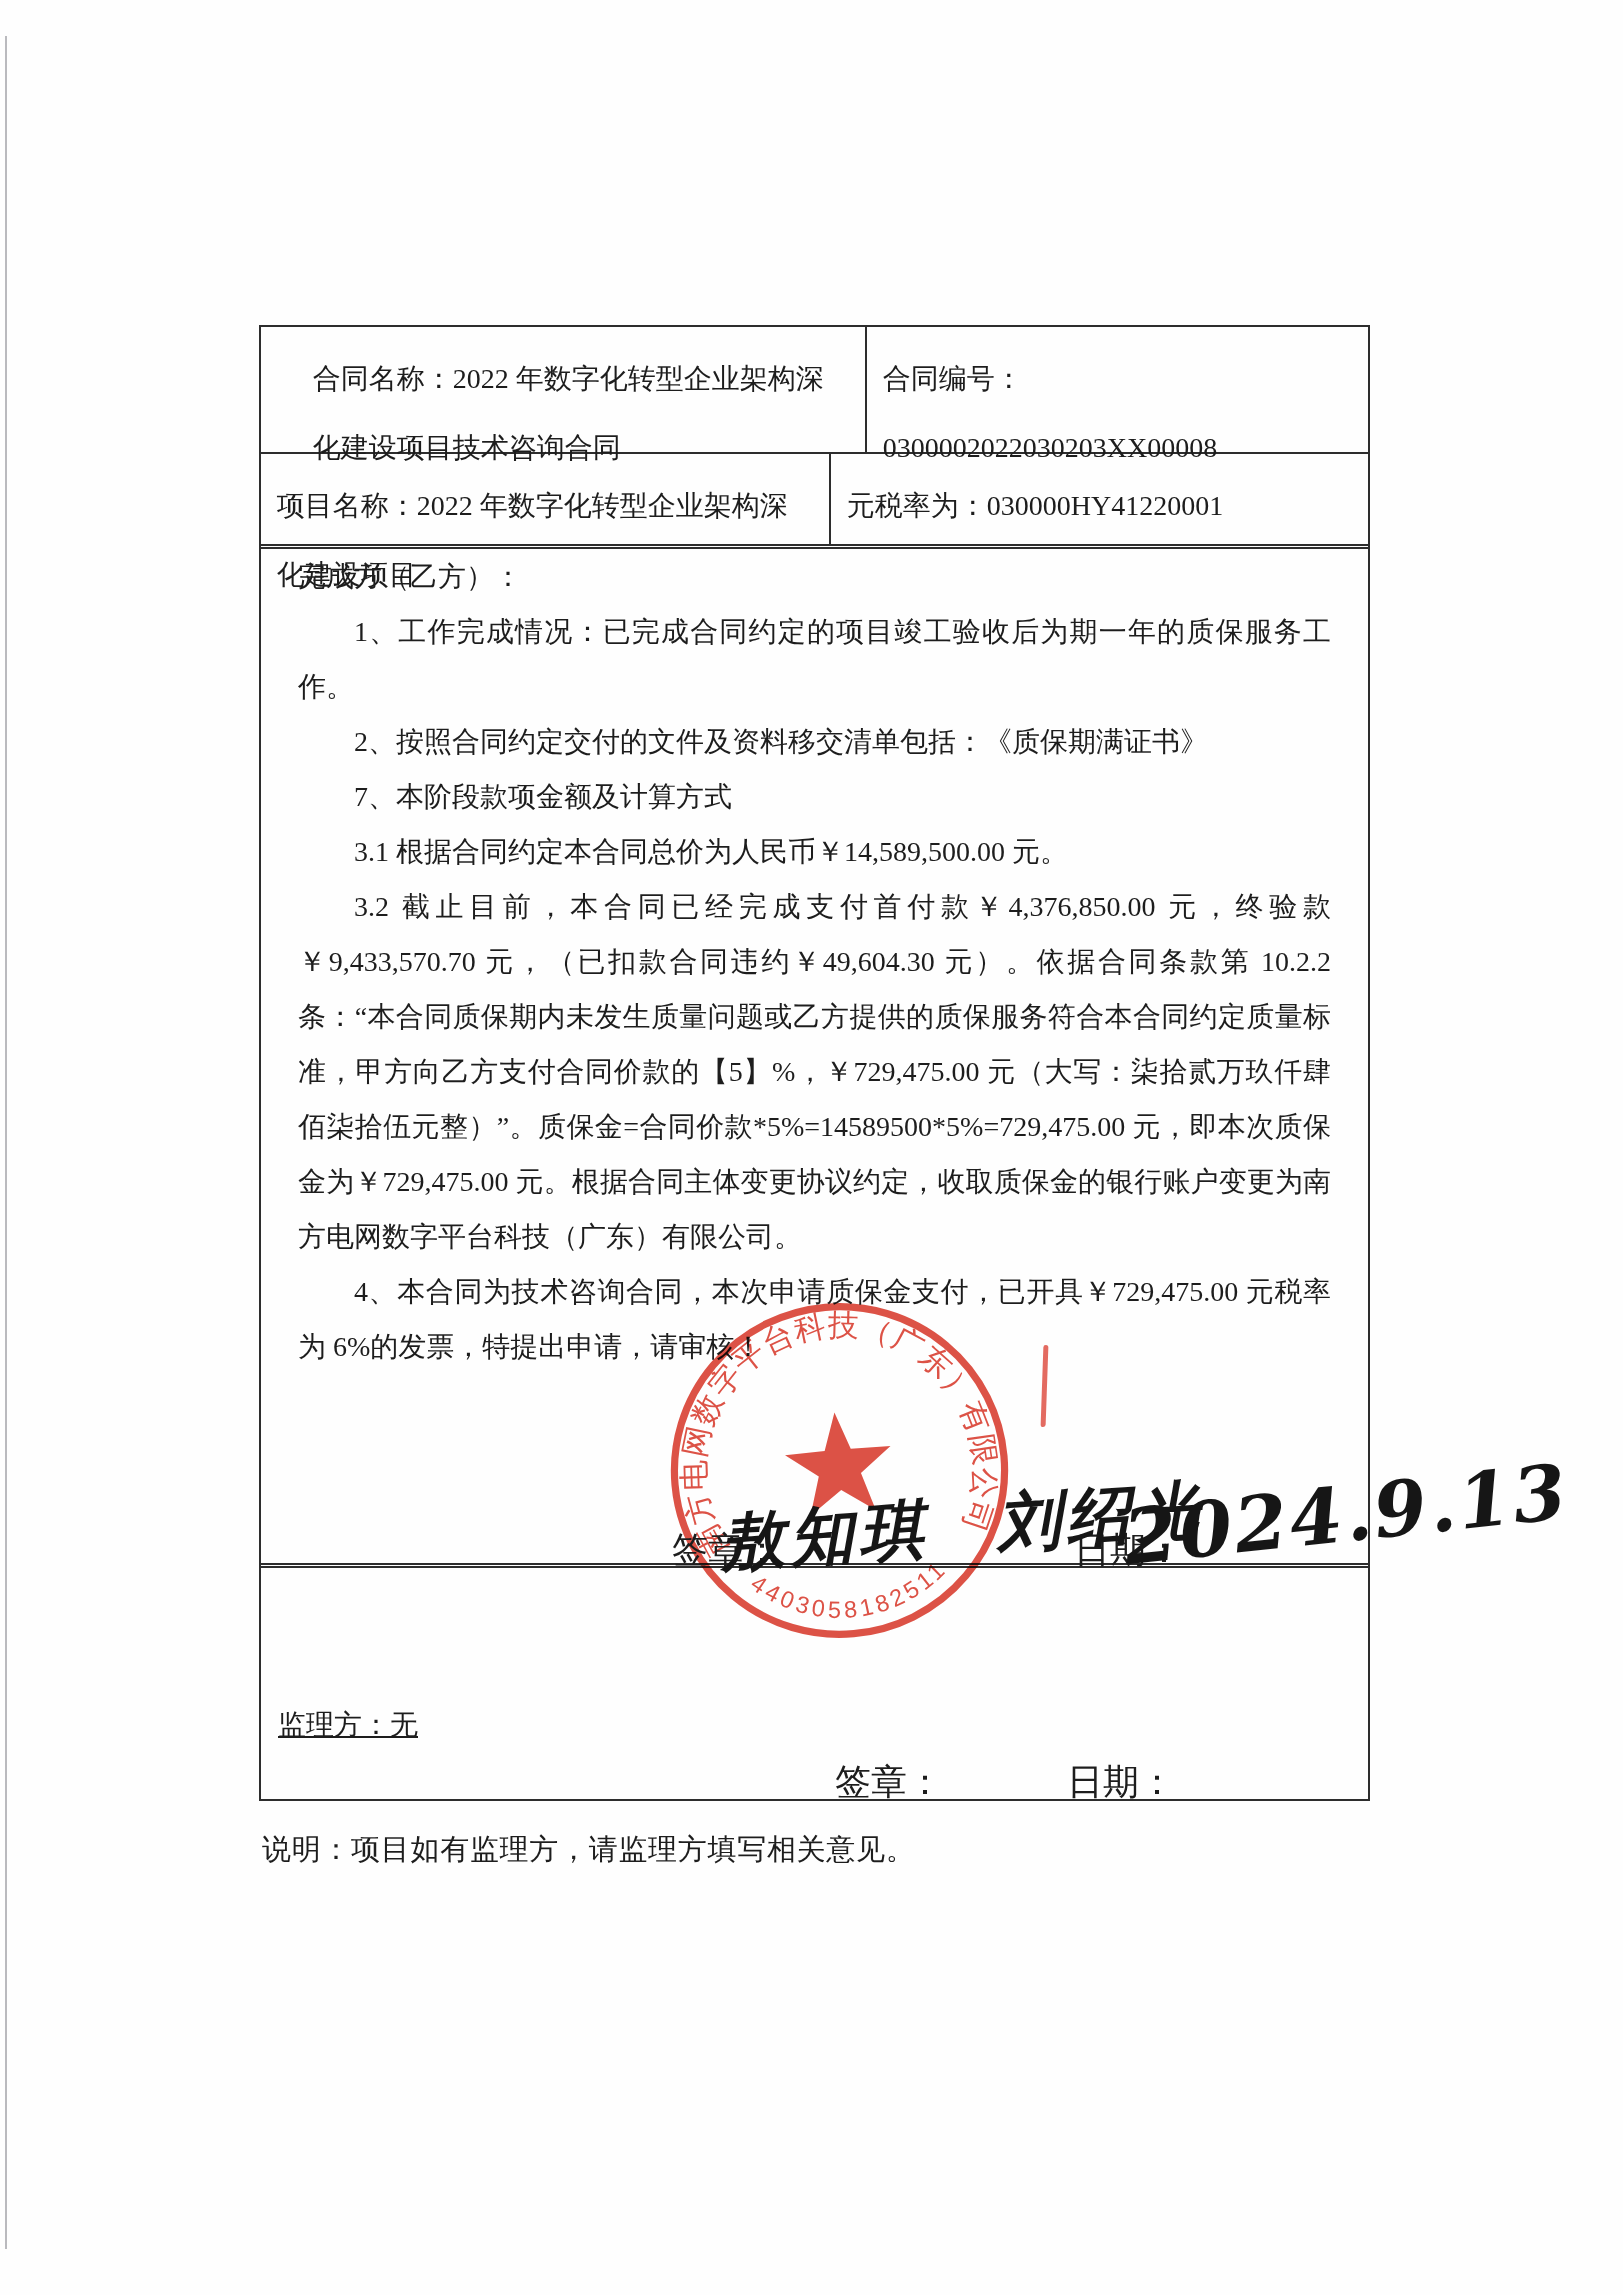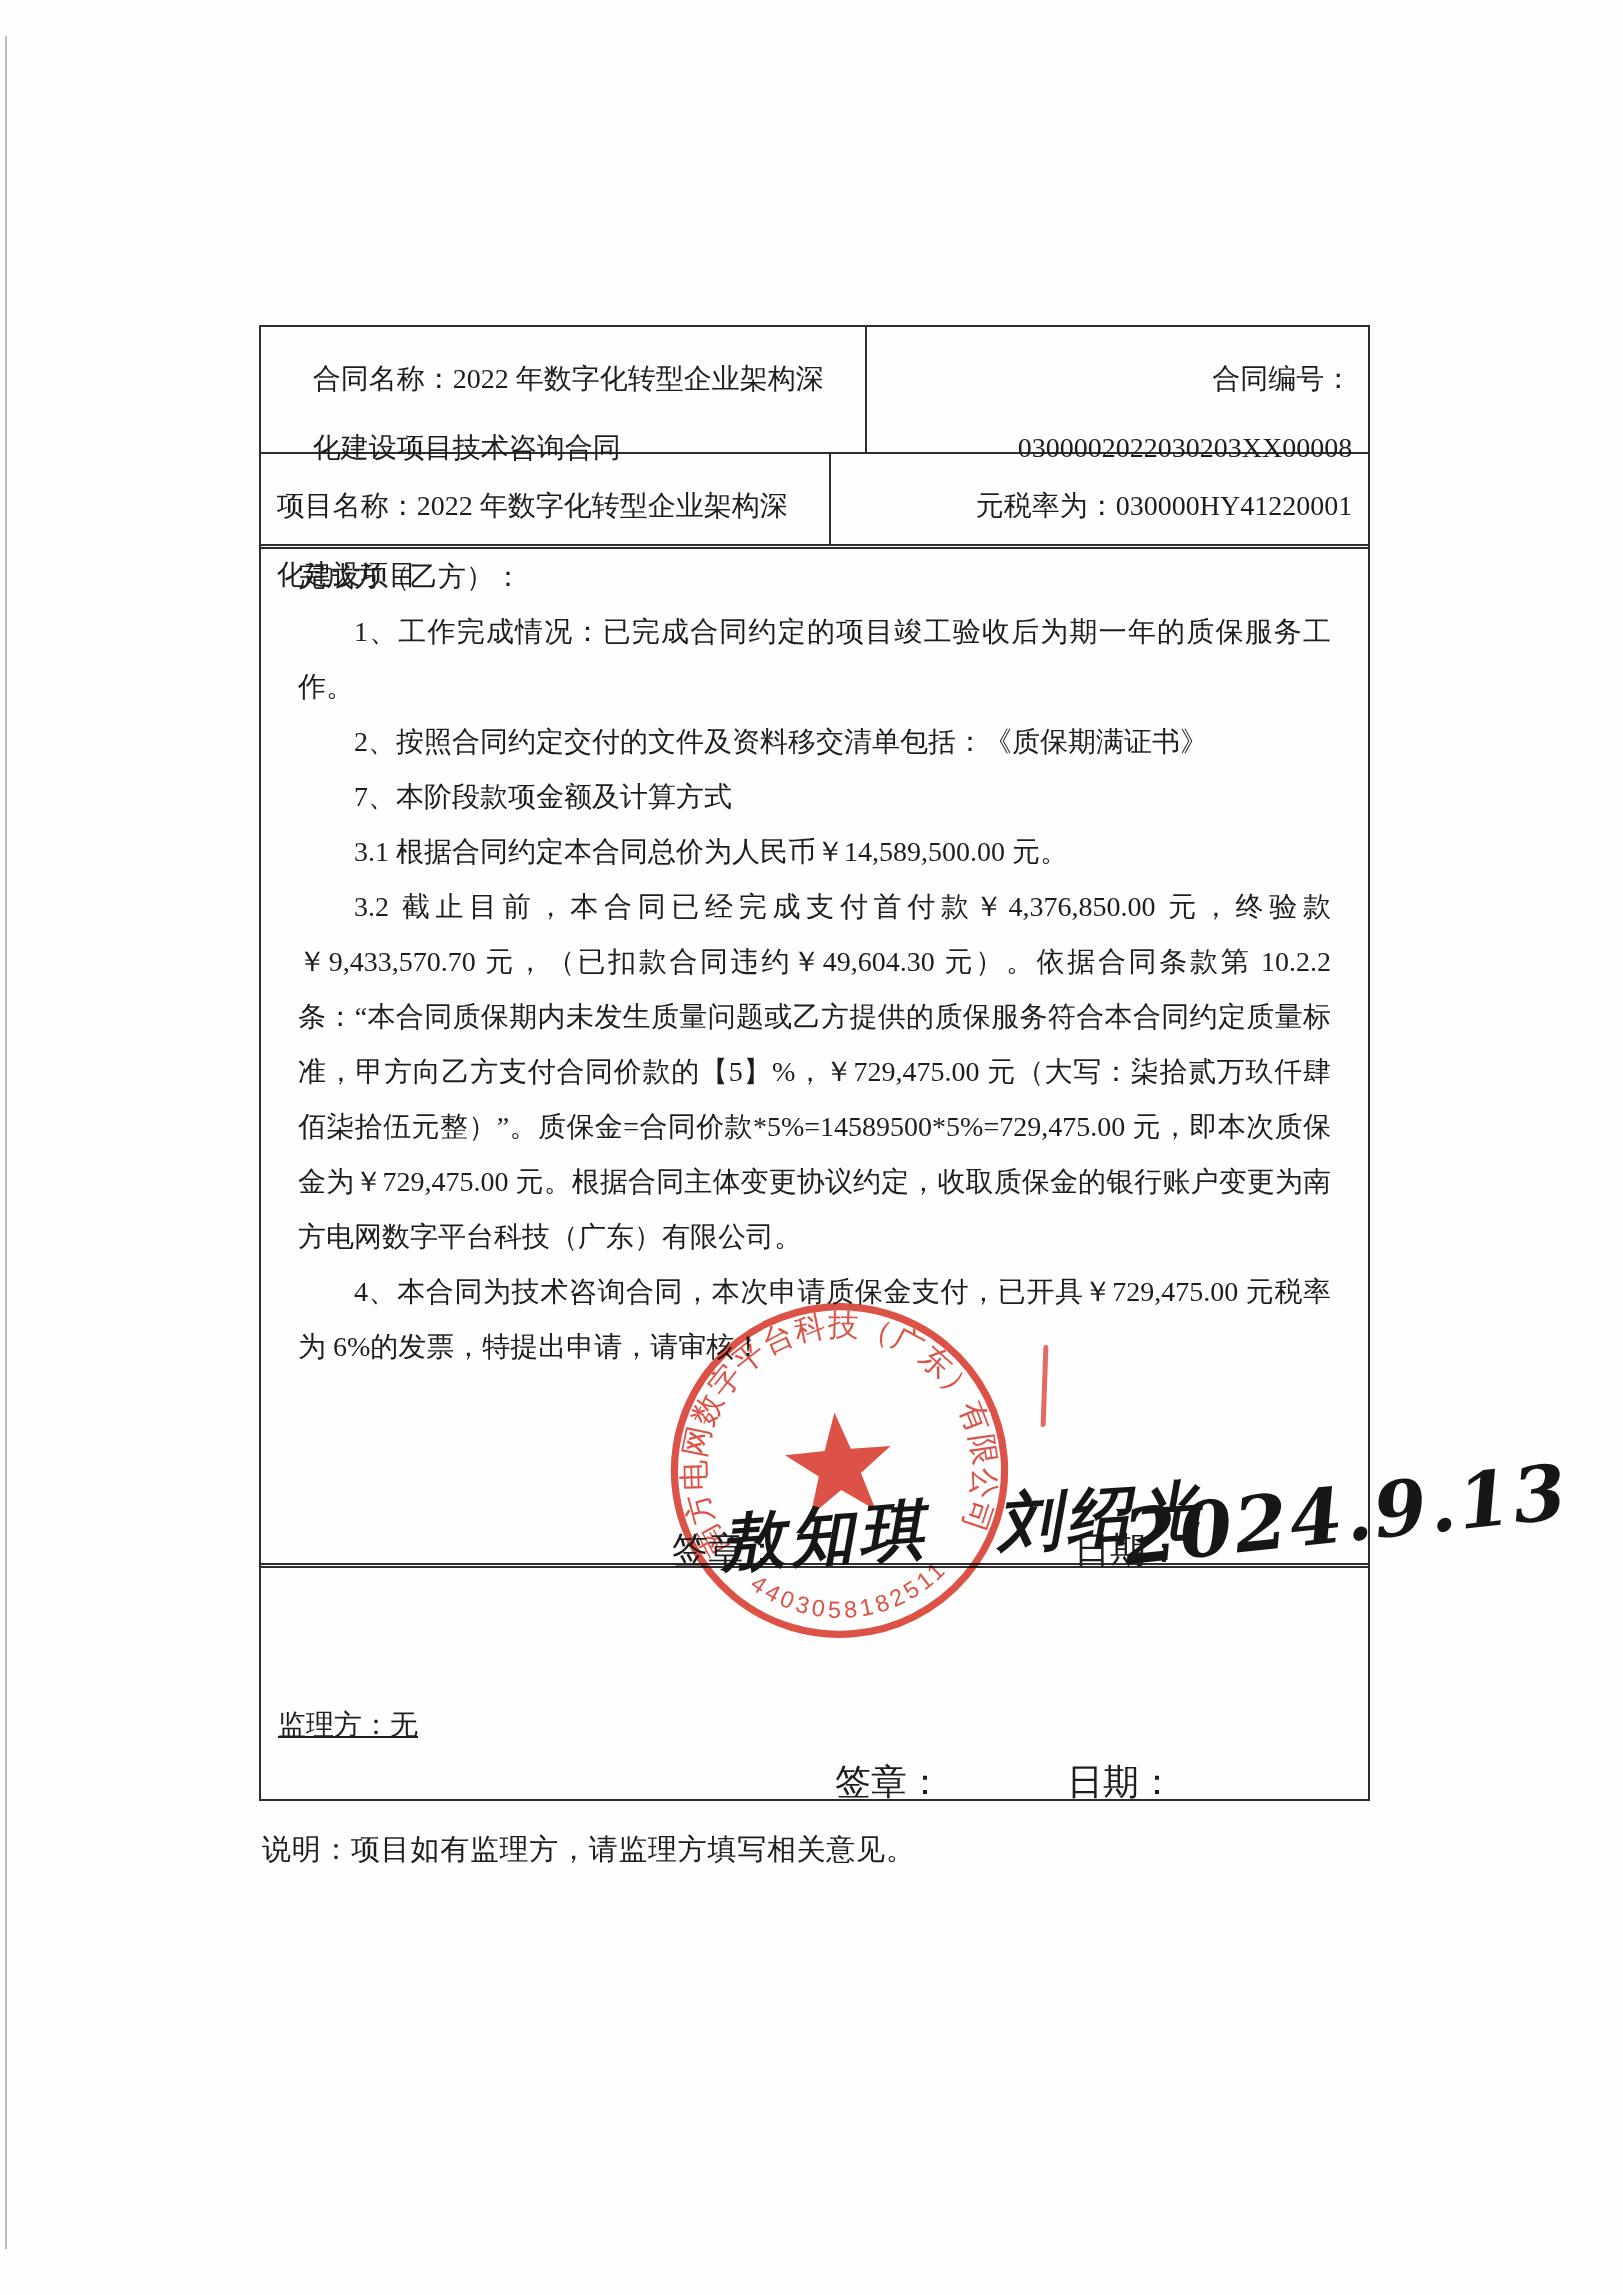--- a/index.html
+++ b/index.html
@@ -34,21 +34,21 @@
     box-sizing: border-box;
     background: transparent;
   }
   .t-row { box-sizing: border-box; display: flex; }
   .row-1 { height: 125px; padding-left: 36px; }
   .row-2 { height: 92px; border-top: 2.6px solid #2d2d2d; }
   .row-3 { height: 1019px; border-top: 5.2px double #2d2d2d; display: block; }
   .row-4 { height: 194px; border-top: 5.2px double #2d2d2d; display: block; }
   .cell { box-sizing: border-box; padding: 17px 15.7px 0 15.7px; font-size: 28px; line-height: 69px; }
   .cell-left  { width: 570px; border-right: 2.6px solid #2d2d2d; }
-  .cell-right { flex: 1; text-align: right; }
+  .cell-right { flex: 1; }
 
   .body-cell { padding: 0 37px; font-size: 28px; line-height: 55px; }
   .para { margin: 0; text-align: justify; }
   .para-indent { text-indent: 56px; }
 
   .sup-label { position: absolute; left: 278px; top: 1706px; font-size: 28px; text-decoration: underline; }
 
   .sig-label { position: absolute; font-size: 36px; z-index: 6; }
   .handwriting {
     position: absolute; z-index: 7;

